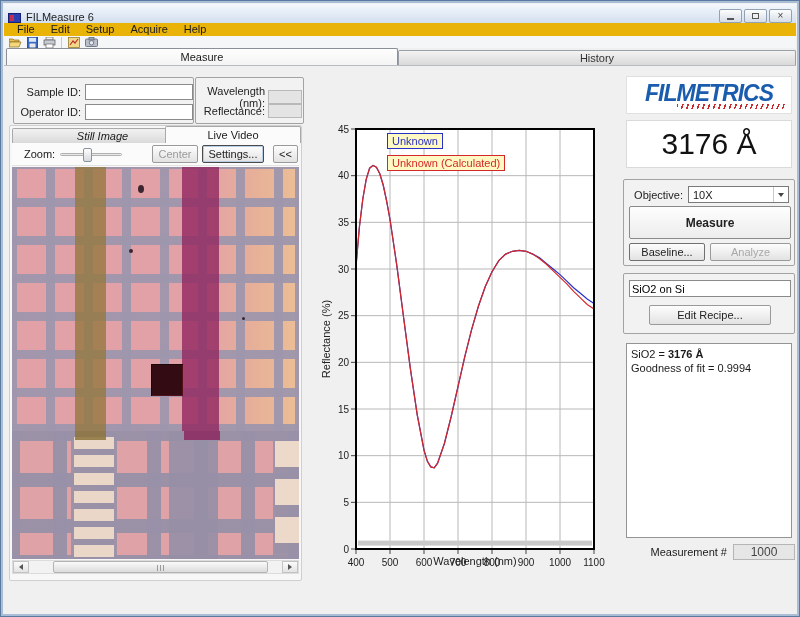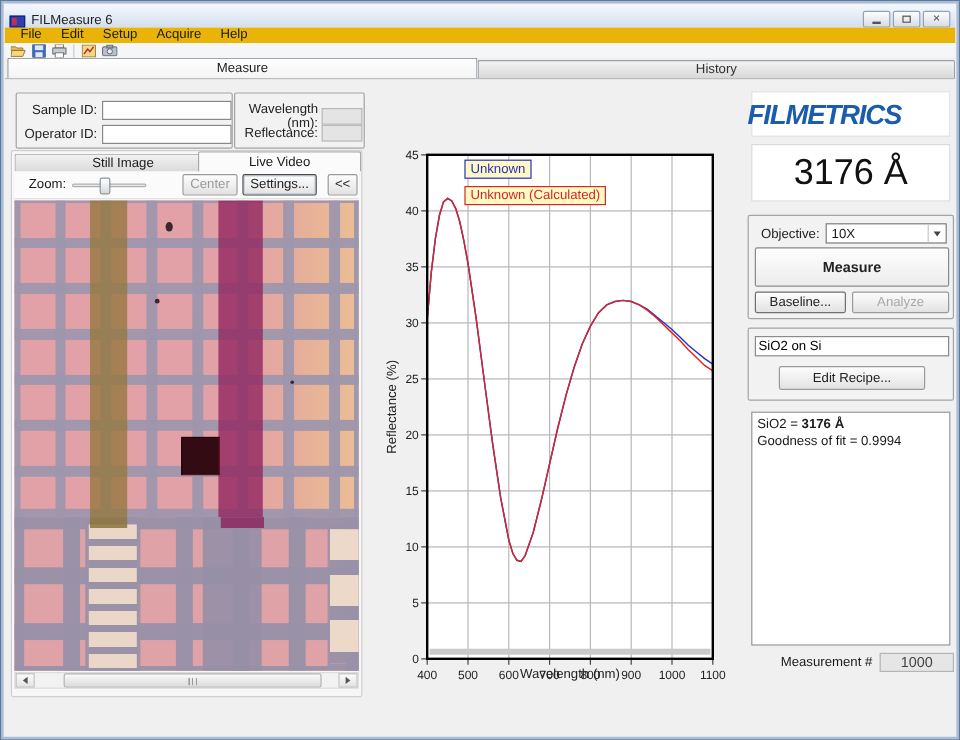--- a/index.html
+++ b/index.html
@@ -36,21 +36,21 @@
   .gb-ids { left:9px; top:11px; width:181px; height:47px; }
   .gb-wr  { left:191px; top:11px; width:109px; height:47px; }
   .frow { position:absolute; display:flex; align-items:center; }
   .flabel { text-align:right; color:#222; }
   .tinput { height:16px; border:1px solid #8a8a8a; background:#fff; font-family:"Liberation Sans",sans-serif; font-size:11px; padding:0 2px; }
   .ro-field { height:14px; background:#e4e4e4; border:1px solid #b9b9b9; }
 
   
   .video-panel { position:absolute; left:5px; top:59px; width:293px; height:456px; background:#f7f7f7; border:1px solid #cfcfcf; border-radius:2px; }
   .vtab { position:absolute; top:0; height:17px; text-align:center; font-size:11px; line-height:16px; }
-  .vtab-still { left:2px; width:181px; top:2px; height:15px; background:linear-gradient(#f2f2f2,#dadada); border:1px solid #a9a9a9; border-bottom:none; border-radius:2px 2px 0 0; line-height:14px; }
+  .vtab-still { left:2px; width:181px; top:2px; height:15px; background:linear-gradient(#f2f2f2,#dadada); border:1px solid #a9a9a9; border-bottom:none; border-radius:2px 2px 0 0; line-height:14px;font-style:italic; }
   .vtab-live { left:155px; width:136px; background:#fbfbfb; border:1px solid #a9a9a9; border-bottom:none; border-radius:2px 2px 0 0; z-index:2; }
   .vctrl { position:absolute; left:2px; right:2px; top:17px; height:23px; background:#fbfbfb; border-bottom:1px solid #e2e2e2; }
   .zoom-label { position:absolute; left:12px; top:5px; }
   .slider { position:absolute; left:48px; top:10px; width:62px; height:3px; background:#e8e8e8; border:1px solid #b0b0b0; border-radius:2px; }
   .slider-thumb { position:absolute; left:22px; top:-6px; width:9px; height:14px; background:linear-gradient(#fefefe,#d5d9de); border:1px solid #8a93a0; border-radius:2px; }
   .btn { display:flex; align-items:center; justify-content:center; background:linear-gradient(#fdfdfd,#e2e2e2); border:1px solid #9a9a9a; border-radius:2px; font-family:"Liberation Sans",sans-serif; font-size:11px; color:#222; }
   .btn-center { position:absolute; left:140px; top:2px; width:46px; height:18px; color:#9a9a9a; }
   .btn-settings { position:absolute; left:190px; top:2px; width:62px; height:18px; border:1px solid #4a4a4a; box-shadow:0 0 0 1px #b9cde4 inset; }
   .btn-collapse { position:absolute; left:261px; top:2px; width:25px; height:18px; }
 
@@ -93,21 +93,21 @@
   .hs-grip { position:absolute; left:50%; top:3px; width:8px; height:6px; margin-left:-4px;
     background:repeating-linear-gradient(90deg,#9a9a9a 0 1px, transparent 1px 3px); }
 
   
   .chart-wrap { position:absolute; left:315px; top:55px; width:296px; height:482px; }
   .legend-item { position:absolute; background:#fef9c3; border:1px solid; padding:0 4px; font-size:11px; line-height:14px; z-index:5; }
   .legend-0 { left:68px; top:12px; }
   .legend-1 { left:68px; top:34px; }
 
   
-  .logo-box { position:absolute; left:622px; top:10px; width:166px; height:38px; background:#fff; border:1px solid #e0e0e0; display:flex; flex-direction:row; align-items:center; justify-content:center; }
+  .logo-box { position:absolute; left:622px; top:10px; width:166px; height:38px; background:#fff; border:1px solid #e0e0e0; display:flex; flex-direction:column; align-items:center; justify-content:center; }
   .logo-text { font-size:23px; font-weight:bold; font-style:italic; color:#1a5cad; letter-spacing:-1px; line-height:22px; }
   .logo-hatch { width:108px; height:5px; margin-left:44px; background:repeating-linear-gradient(110deg,#cc2a2a 0 1.5px, transparent 1.5px 5px); }
   .thickness-box { position:absolute; left:622px; top:54px; width:166px; height:48px; background:#fff; border:1px solid #dadada; display:flex; align-items:center; justify-content:center; }
   .thickness-value { font-size:30px; color:#111; }
   .gb-controls { left:619px; top:113px; width:172px; height:87px; }
   .obj-row { left:627px; top:120px; width:158px; height:17px; }
   .dropdown { position:relative; flex:1; height:17px; background:#fff; border:1px solid #7a7a7a; margin-left:5px; display:flex; align-items:center; padding-left:4px; }
   .dd-arrow { position:absolute; right:0; top:0; width:15px; height:15px; border-left:1px solid #c9c9c9; display:flex; align-items:center; justify-content:center; }
   .dd-tri { width:0; height:0; border-left:3px solid transparent; border-right:3px solid transparent; border-top:4px solid #444; }
   .btn-measure { position:absolute; left:625px; top:140px; width:162px; height:33px; font-size:12px; font-weight:bold; background:linear-gradient(#fefefe,#ececec); border:1px solid #8a8a8a; border-radius:2px; }

